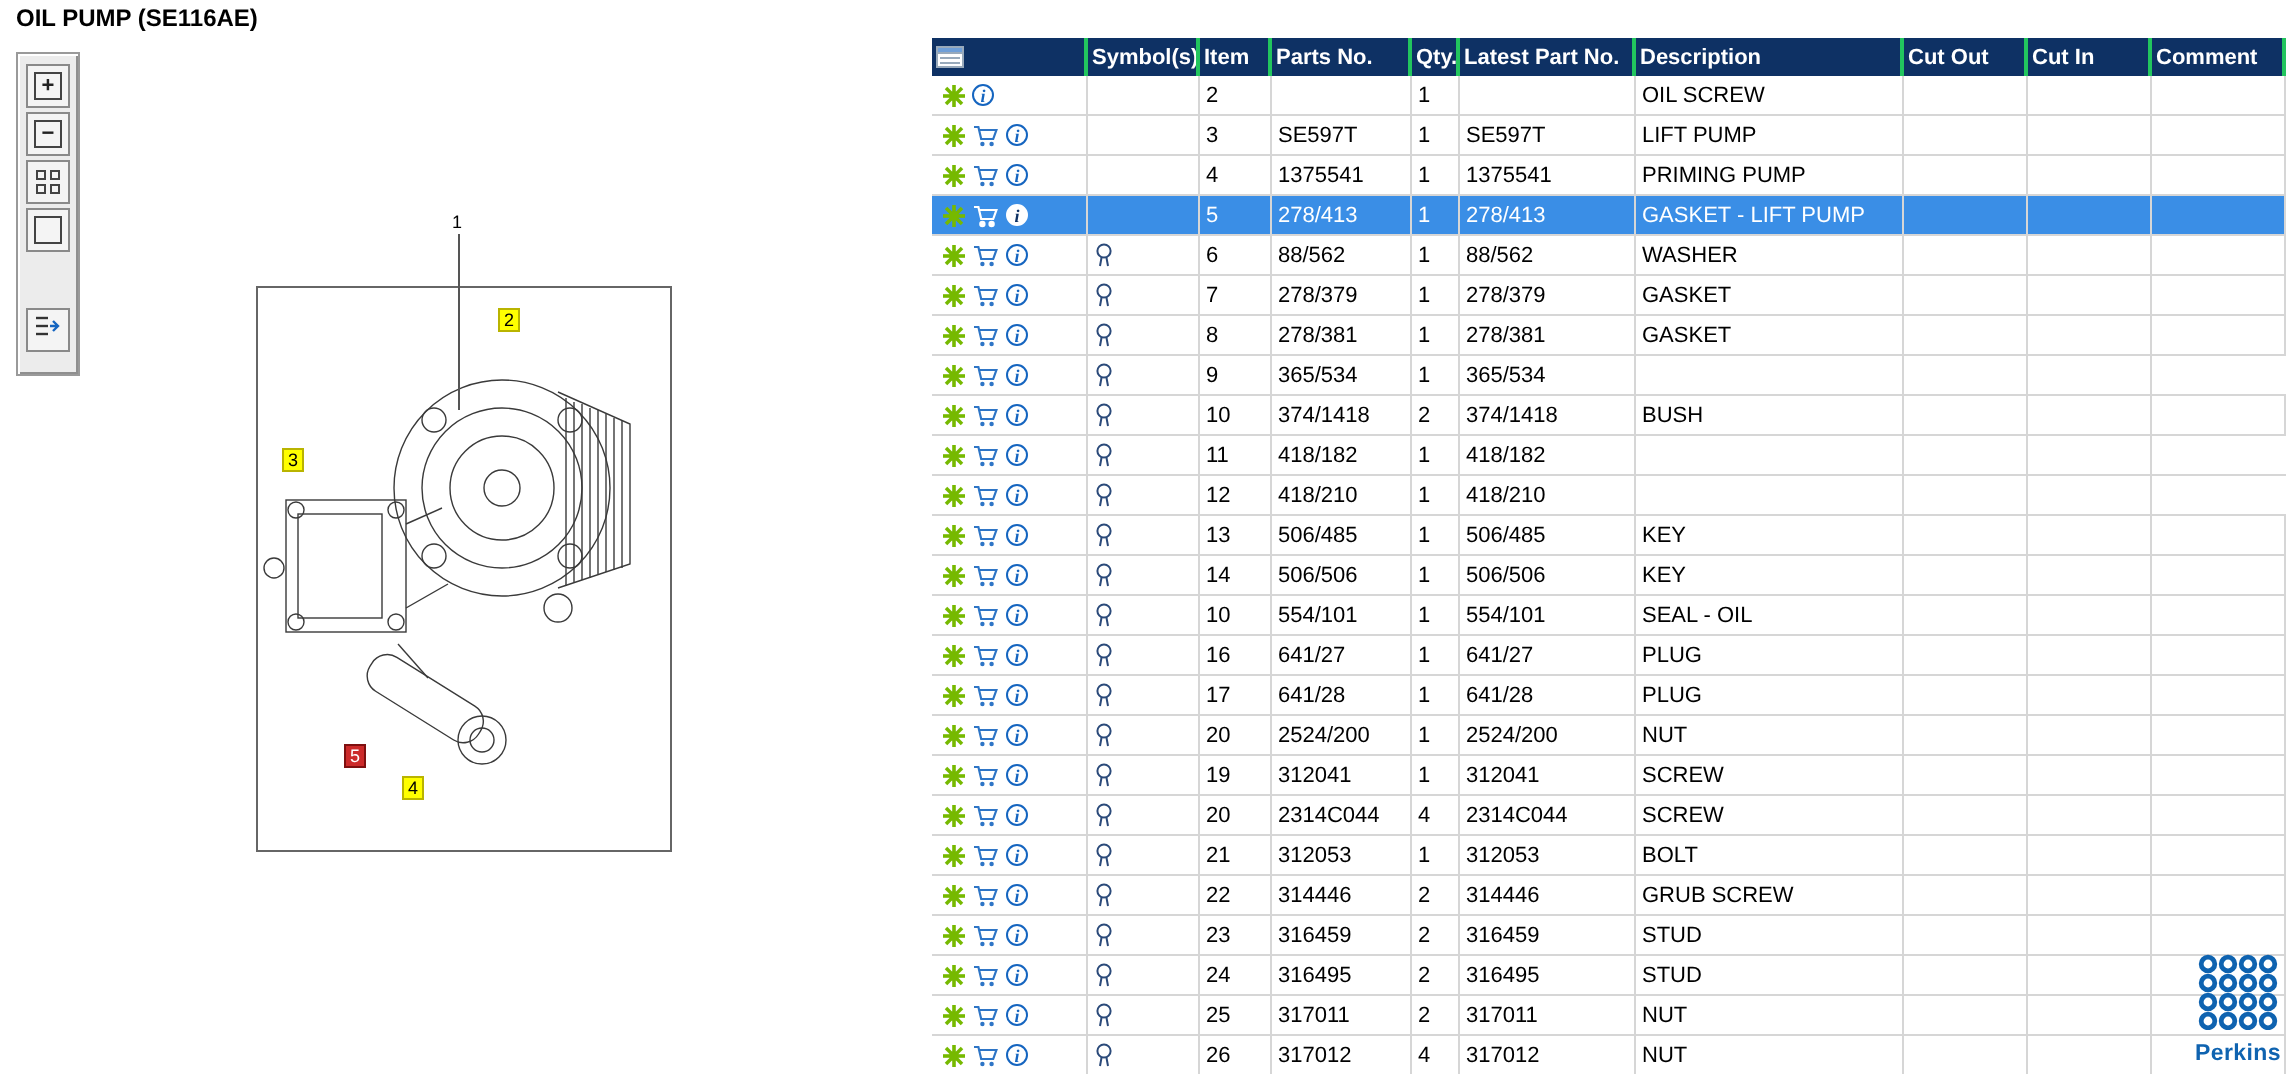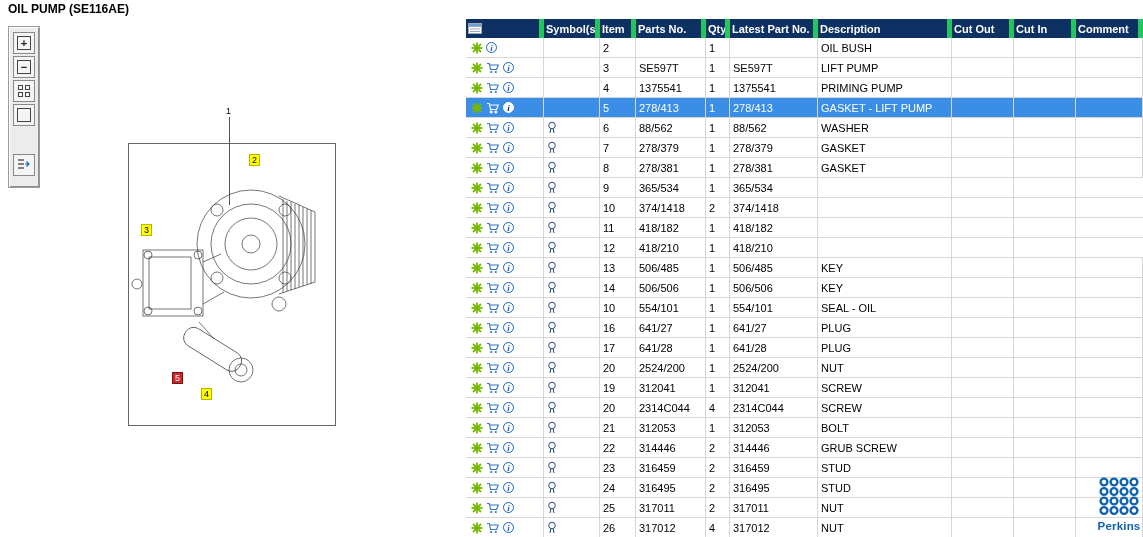--- a/index.html
+++ b/index.html
@@ -25,21 +25,21 @@
   .callout { position:absolute; font-size:9px; line-height:10px; padding:0 2px; color:#000; cursor:pointer; }
   .callout.plain  { background:transparent; }
   .callout.yellow { background:#ffff00; border:1px solid #b9b400; }
   .callout.selected { background:#cc2a2a; border:1px solid #7e0f0f; color:#fff; }
 
   
   .table { position:absolute; left:466px; top:19px; width:677px;
            --cols: 78px 56px 36px 70px 24px 88px 134px 62px 62px 67px; }
   .thead { display:grid; grid-template-columns:var(--cols); background:#0e3164; height:19px; }
   .th { color:#fff; font-size:11px; font-weight:bold; display:flex; align-items:center; padding:0 2px;
-        border-right:5px solid #22c55e; box-sizing:border-box; white-space:nowrap; overflow:hidden; }
+        border-right:2px solid #22c55e; box-sizing:border-box; white-space:nowrap; overflow:hidden; }
   .row { display:grid; grid-template-columns:var(--cols); height:19px; border-bottom:1px solid #d6d6d6;
          background:#fff; cursor:pointer; }
   .row.selected { background:#3a8ee6; color:#fff; }
   .td { font-size:11px; color:inherit; display:flex; align-items:center; padding:0 3px;
         border-right:1px solid #d6d6d6; box-sizing:border-box; white-space:nowrap; overflow:hidden; }
   .td.actions { gap:3px; padding-left:5px; }
   .icon-btn { display:inline-flex; align-items:center; justify-content:center; cursor:pointer; }
   .info-i { width:11px; height:11px; border-radius:50%; border:1px solid #1565c0; color:#1565c0;
             font-size:9px; font-weight:bold; font-style:italic; display:inline-flex; align-items:center;
             justify-content:center; font-family:"Liberation Serif",serif; background:#fff; box-sizing:border-box; }
@@ -179,21 +179,21 @@
             </span>
             <span class="icon-btn">
               <span class="info-i">i</span>
             </span>
           </div>
           <div class="td"></div>
           <div class="td">2</div>
           <div class="td"></div>
           <div class="td">1</div>
           <div class="td"></div>
-          <div class="td">OIL BUSH</div>
+          <div class="td">OIL SCREW</div>
           <div class="td"></div>
           <div class="td"></div>
           <div class="td"></div>
         </div>
         <div class="row">
           <div class="td actions">
             <span class="icon-btn">
               <svg class="gear-svg" width="12" height="12" viewBox="0 0 12 12">
                 <g stroke="#76b900" stroke-width="1.8">
                   <line x1="6" y1="0.5" x2="6" y2="11.5"></line>
@@ -485,20 +485,21 @@
               <svg class="balloon-svg" width="10" height="13" viewBox="0 0 10 13">
                 <circle cx="5" cy="4.5" r="3.3" fill="none" stroke="#2b4a7a" stroke-width="1"></circle>
                 <path d="M3.8 7.6 L3 12 M6.2 7.6 L7 12" stroke="#2b4a7a" stroke-width="1" fill="none"></path>
               </svg>
             </span>
           </div>
           <div class="td">10</div>
           <div class="td">374/1418</div>
           <div class="td">2</div>
           <div class="td">374/1418</div>
+          <div class="td">BUSH</div>
           <div class="td"></div>
           <div class="td"></div>
           <div class="td"></div>
         </div>
         <div class="row">
           <div class="td actions">
             <span class="icon-btn">
               <svg class="gear-svg" width="12" height="12" viewBox="0 0 12 12">
                 <g stroke="#76b900" stroke-width="1.8">
                   <line x1="6" y1="0.5" x2="6" y2="11.5"></line>

